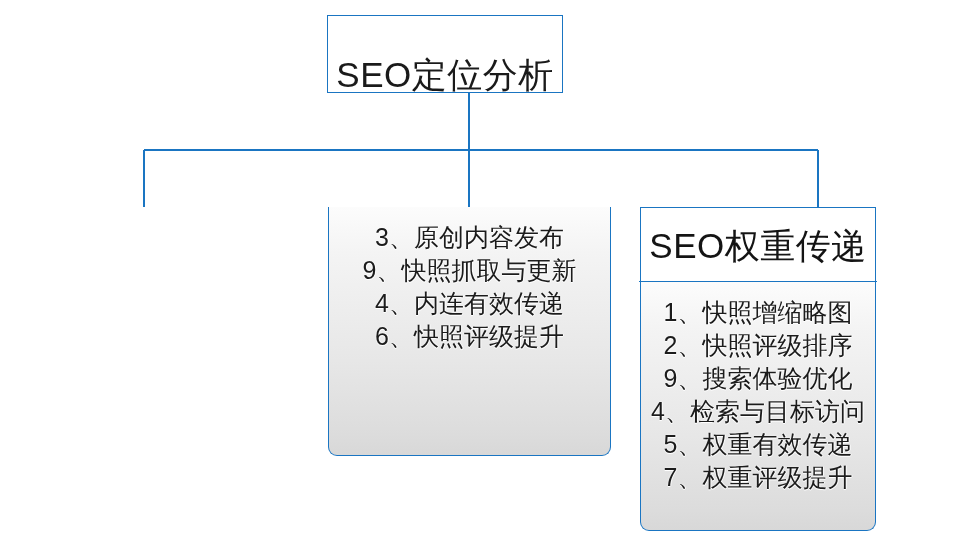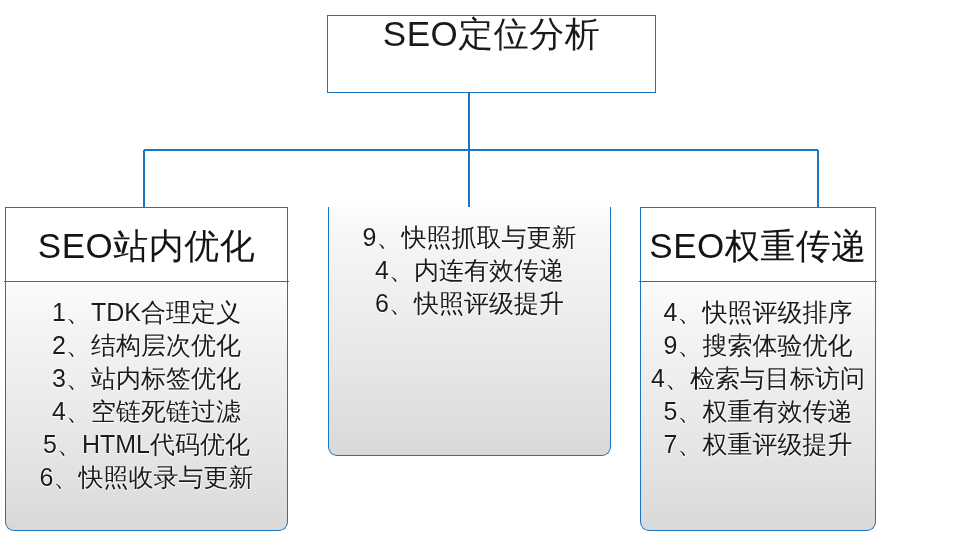--- a/index.html
+++ b/index.html
@@ -27,27 +27,27 @@
     width: 960px;
     height: 550px;
     pointer-events: none;
   }
 
   
   .root-box {
     position: absolute;
     left: 327px;
     top: 15px;
-    width: 329px;
+    width: 236px;
     height: 78px;
     box-sizing: border-box;
     border: 1.6px solid #1a75c2;
     background: #ffffff;
     display: flex;
-    align-items: flex-start;
+    align-items: flex-end;
     justify-content: center;
   }
   .root-title {
     font-size: 35px;
     color: #1a1a1a;
     letter-spacing: 0.5px;
     line-height: 1;
     white-space: nowrap;
   }
 
@@ -128,55 +128,41 @@
       <line x1="144" y1="150" x2="144" y2="207"></line>
       <line x1="469" y1="150" x2="469" y2="207"></line>
       <line x1="818" y1="150" x2="818" y2="207"></line>
     </g>
   </svg>
 
   <div class="root-box">
     <span class="root-title">SEO定位分析</span>
   </div>
 
-  <div class="column col-1">
-    <div class="col-header">
-      <span class="col-header-title">SEO站内优化</span>
-      <div class="header-rule"></div>
-    </div>
-    <div class="col-body">
-      <ul class="item-list">
-        <li class="item-row">1、TDK合理定义</li>
-        <li class="item-row">2、结构层次优化</li>
-        <li class="item-row">3、站内标签优化</li>
-        <li class="item-row">4、空链死链过滤</li>
-        <li class="item-row">5、HTML代码优化</li>
-        <li class="item-row">6、快照收录与更新</li>
-      </ul>
-    </div>
-  </div>
 
   <div class="column col-2">
     <div class="col-body">
       <ul class="item-list">
+        <li class="item-row">3、原创内容发布</li>
         <li class="item-row">9、快照抓取与更新</li>
         <li class="item-row">4、内连有效传递</li>
         <li class="item-row">6、快照评级提升</li>
       </ul>
     </div>
   </div>
 
   <div class="column col-3">
     <div class="col-header">
       <span class="col-header-title">SEO权重传递</span>
       <div class="header-rule"></div>
     </div>
     <div class="col-body">
       <ul class="item-list">
-        <li class="item-row">4、快照评级排序</li>
+        <li class="item-row">1、快照增缩略图</li>
+        <li class="item-row">2、快照评级排序</li>
         <li class="item-row">9、搜索体验优化</li>
         <li class="item-row">4、检索与目标访问</li>
         <li class="item-row">5、权重有效传递</li>
         <li class="item-row">7、权重评级提升</li>
       </ul>
     </div>
   </div>
 
 </div>
 

